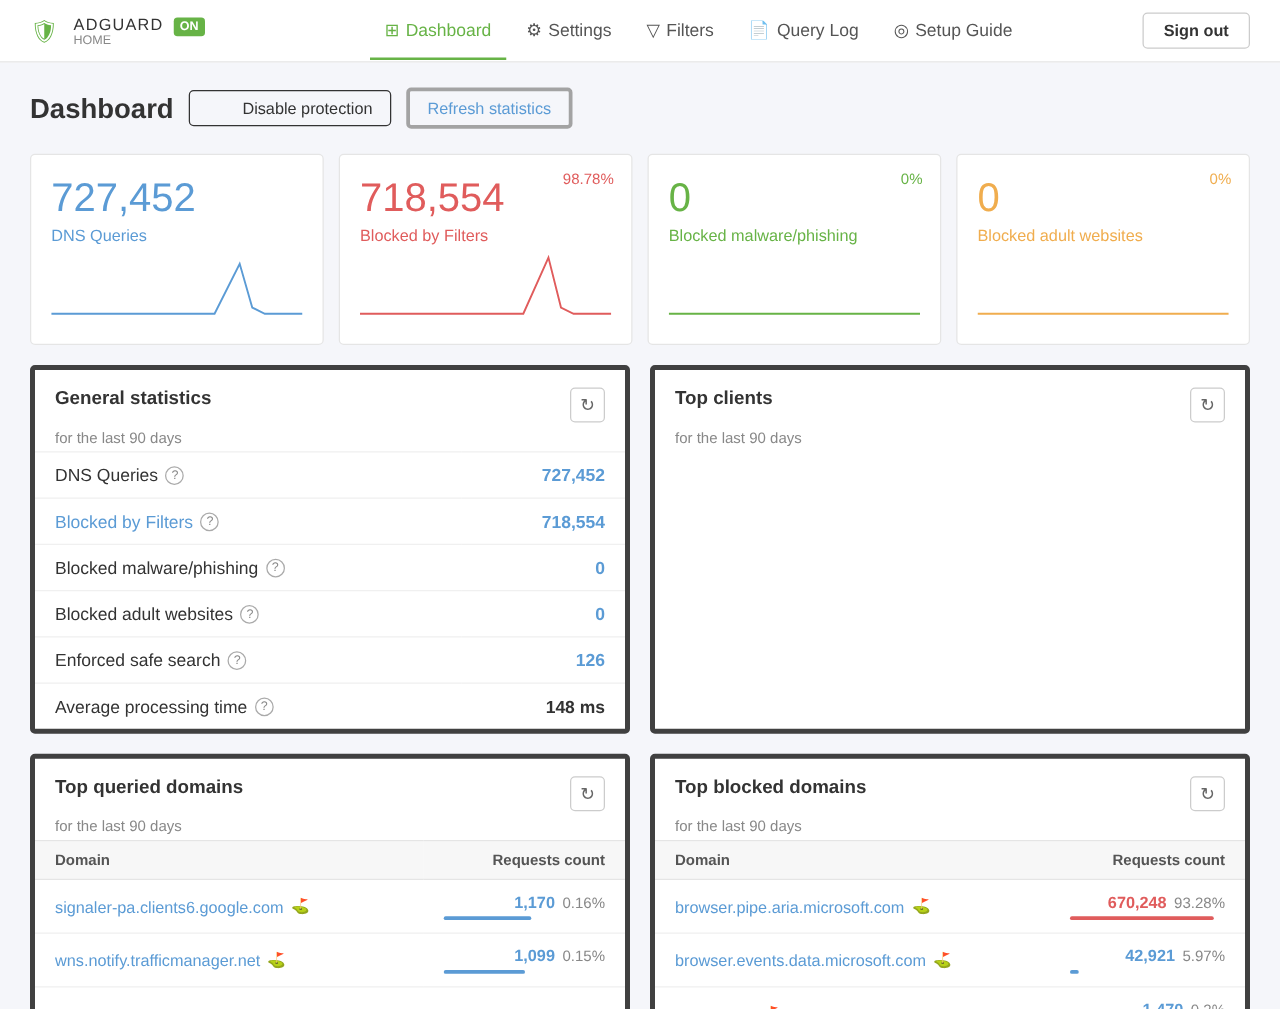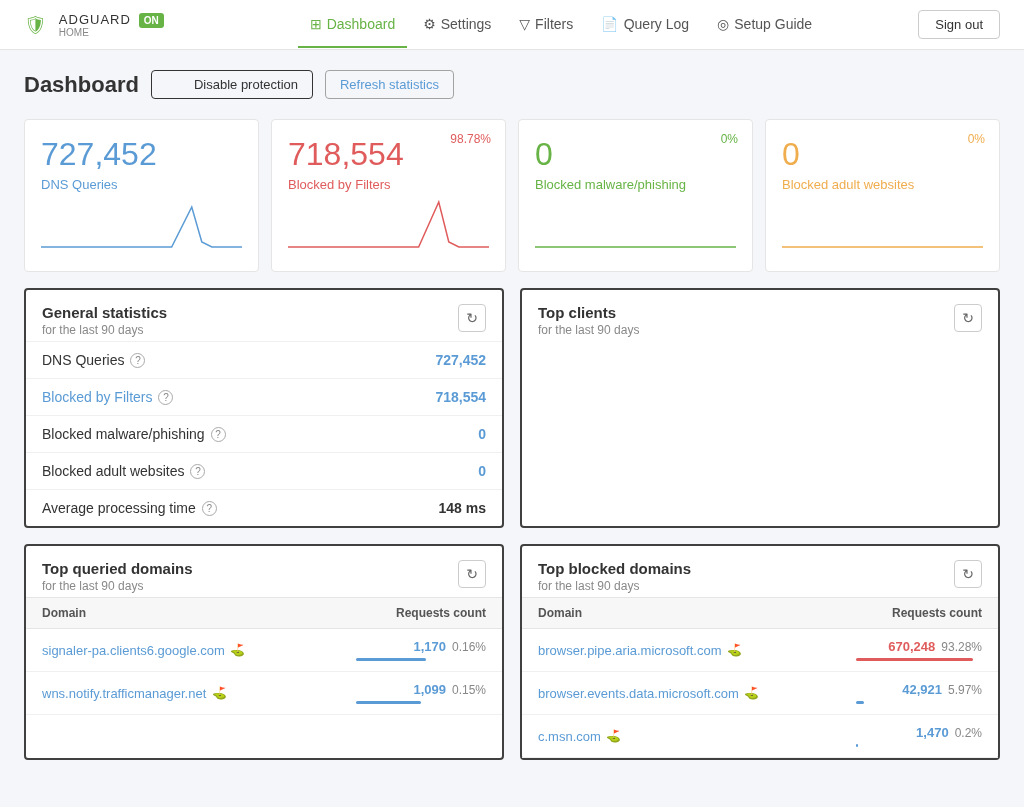--- a/index.html
+++ b/index.html
@@ -7,29 +7,29 @@
 
     
     .header { background: #fff; border-bottom: 1px solid #e5e5e5; display: flex; align-items: center; padding: 0 24px; height: 50px; }
     .logo { display: flex; align-items: center; gap: 8px; margin-right: 40px; }
     .logo-home { font-size: 10px; color: #888; display: block; }
     .logo-badge { background: #67b346; color: #fff; font-size: 10px; font-weight: 700; padding: 2px 5px; border-radius: 3px; margin-left: 4px; }
     .logo-shield { color: #67b346; font-size: 18px; margin-right: 4px; }
     nav { display: flex; align-items: center; gap: 4px; flex: 1; justify-content: center; }
     .nav-item { display: flex; align-items: center; gap: 5px; padding: 14px 12px; color: #555; text-decoration: none; font-size: 14px; border-bottom: 2px solid transparent; cursor: pointer; }
     .nav-item.active { color: #67b346; border-bottom: 2px solid #67b346; }
-    .sign-out { margin-left: auto; border: 1px solid #ccc; background: #fff; padding: 6px 16px; border-radius: 4px; cursor: pointer; font-size: 13px; color: #333; }
+    .sign-out { margin-left: auto; border: 1px solid #ccc; background: #fff; padding: 6px 16px; border-radius: 4px; cursor: pointer; font-size: 13px; color: #333; font-weight: bold; }
 
     
     .main { padding: 20px 24px; }
     .page-header { display: flex; align-items: center; gap: 12px; margin-bottom: 20px; }
     .page-title { font-size: 22px; font-weight: 600; color: #333; }
     .btn { padding: 6px 14px; border-radius: 4px; font-size: 13px; cursor: pointer; border: 1px solid #ccc; background: #f0f0f0; color: #333; }
     .btn-outline { background: transparent; border: 1px solid #333; color: #333; padding-left: 42px; }
-    .btn-outline-blue { background: transparent; border: 1px solid #a3a3a3; color: #5b9bd5; }
+    .btn-outline-blue { background: transparent; border: 3px solid #a3a3a3; color: #5b9bd5; }
 
     
     .stats-row { display: grid; grid-template-columns: repeat(4, 1fr); gap: 12px; margin-bottom: 16px; }
     .stat-card { background: #fff; border: 1px solid #e5e5e5; border-radius: 4px; padding: 16px; position: relative; min-height: 130px; overflow: hidden; }
     .stat-number { font-size: 32px; font-weight: 300; margin-bottom: 4px; }
     .stat-number.blue { color: #5b9bd5; }
     .stat-number.red { color: #e05c5c; }
     .stat-number.green { color: #67b346; }
     .stat-number.yellow { color: #f0ad4e; }
     .stat-label { font-size: 13px; }
@@ -37,24 +37,24 @@
     .stat-label.red { color: #e05c5c; }
     .stat-label.green { color: #67b346; }
     .stat-label.yellow { color: #f0ad4e; }
     .stat-percent { position: absolute; top: 12px; right: 14px; font-size: 12px; }
     .stat-percent.green { color: #67b346; }
     .stat-percent.red { color: #e05c5c; }
     .stat-percent.yellow { color: #f0ad4e; }
 
     
     .content-grid { display: grid; grid-template-columns: 1fr 1fr; gap: 16px; }
-    .panel { background: #fff; border: 2px solid #404040; border-radius: 4px; }
+    .panel { background: #fff; border: 4px solid #404040; border-radius: 4px; }
     .panel-header { padding: 14px 16px 4px; display: flex; justify-content: space-between; align-items: flex-start; }
     .panel-title { font-size: 15px; font-weight: 600; color: #333; }
-    .panel-subtitle { font-size: 12px; color: #888; margin-top: 2px; }
+    .panel-subtitle { font-size: 12px; color: #888; margin-top: 16px; }
     .panel-refresh { background: none; border: 1px solid #ccc; border-radius: 4px; width: 28px; height: 28px; display: flex; align-items: center; justify-content: center; cursor: pointer; font-size: 14px; color: #666; }
 
     
     .stats-table { width: 100%; border-collapse: collapse; }
     .stats-table tr { border-top: 1px solid #f0f0f0; }
     .stats-table td { padding: 10px 16px; }
     .stats-table td:last-child { text-align: right; font-weight: 600; color: #5b9bd5; }
     .stats-table td.value-black { color: #333 !important; text-align: right; }
     .row-label { display: flex; align-items: center; gap: 6px; color: #333; }
     .row-label.link { color: #5b9bd5; cursor: pointer; }
@@ -212,20 +212,29 @@
               <div class="row-label">
                 <span>Blocked adult websites</span>
                 <span class="help-icon">?</span>
               </div>
             </td>
             <td>0</td>
           </tr>
           <tr>
             <td>
               <div class="row-label">
+                <span>Enforced safe search</span>
+                <span class="help-icon">?</span>
+              </div>
+            </td>
+            <td>126</td>
+          </tr>
+          <tr>
+            <td>
+              <div class="row-label">
                 <span>Average processing time</span>
                 <span class="help-icon">?</span>
               </div>
             </td>
             <td class="value-black">148 ms</td>
           </tr>
         </tbody>
       </table>
     </div>
 

